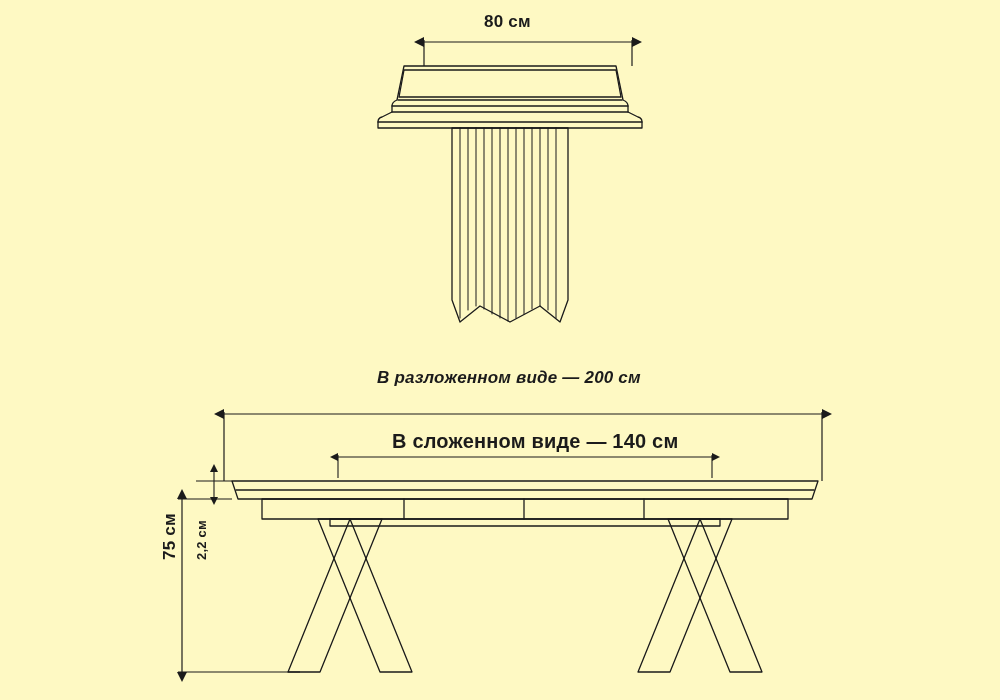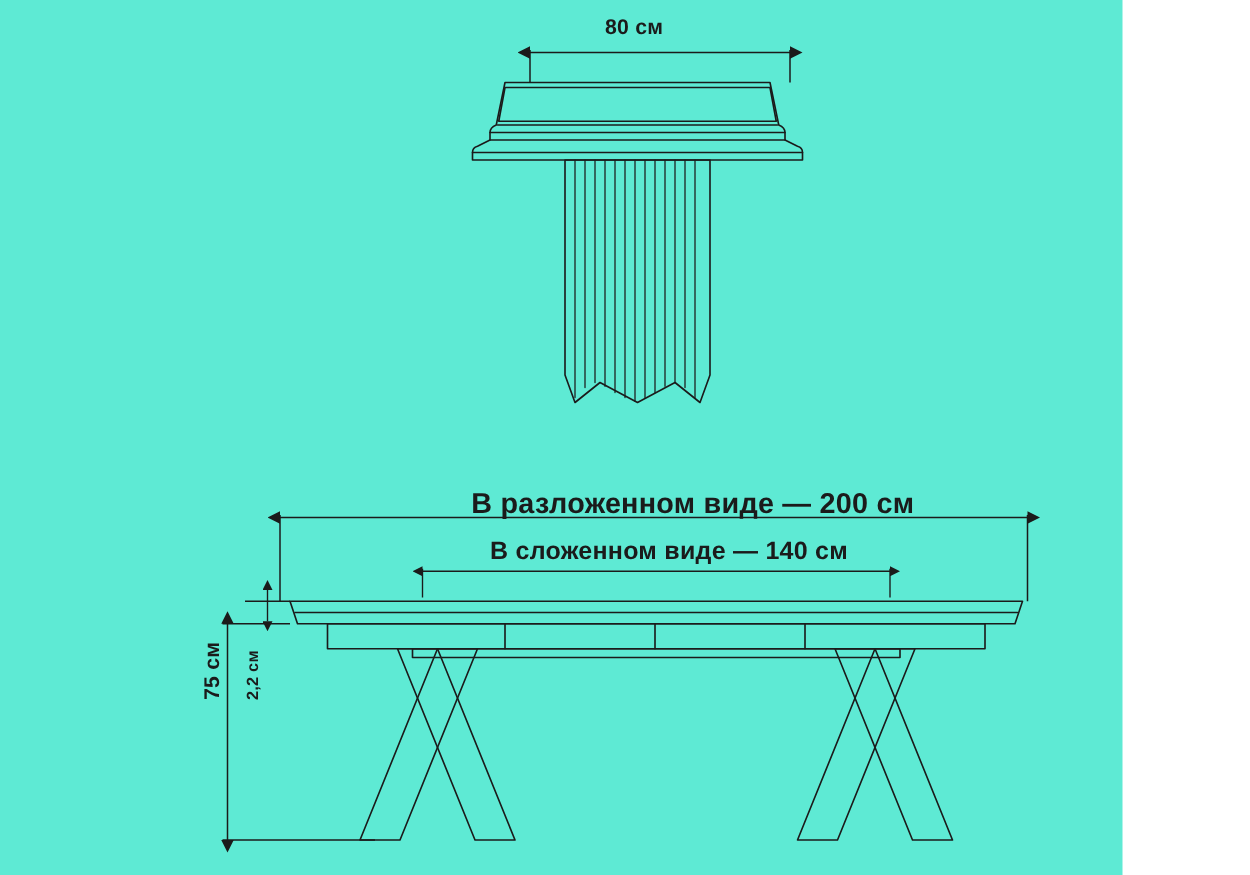--- a/index.html
+++ b/index.html
@@ -6,23 +6,23 @@
     margin: 0;
     padding: 0;
     background: #ffffff;
   }
   body {
     font-family: "Liberation Sans", sans-serif;
     color: #1a1a1a;
   }
   #stage {
     position: relative;
-    width: 898px;
+    width: 1000px;
     height: 700px;
-    background: #5eead4;
+    background: #fef9c3;
     overflow: hidden;
   }
   svg#drawing {
     position: absolute;
     left: 0;
     top: 0;
     width: 1000px;
     height: 700px;
   }
   .lbl {
@@ -33,22 +33,23 @@
     white-space: nowrap;
     letter-spacing: 0.2px;
   }
   .lbl-top-width {
     left: 484px;
     top: 12px;
     font-size: 17px;
   }
   .lbl-unfolded {
     left: 377px;
-    top: 389px;
-    font-size: 23px;
+    top: 368px;
+    font-size: 17px;
+    font-style: italic;
   }
   .lbl-folded {
     left: 392px;
     top: 430px;
     font-size: 20px;
   }
   .lbl-height {
     left: 160px;
     top: 560px;
     font-size: 17px;

